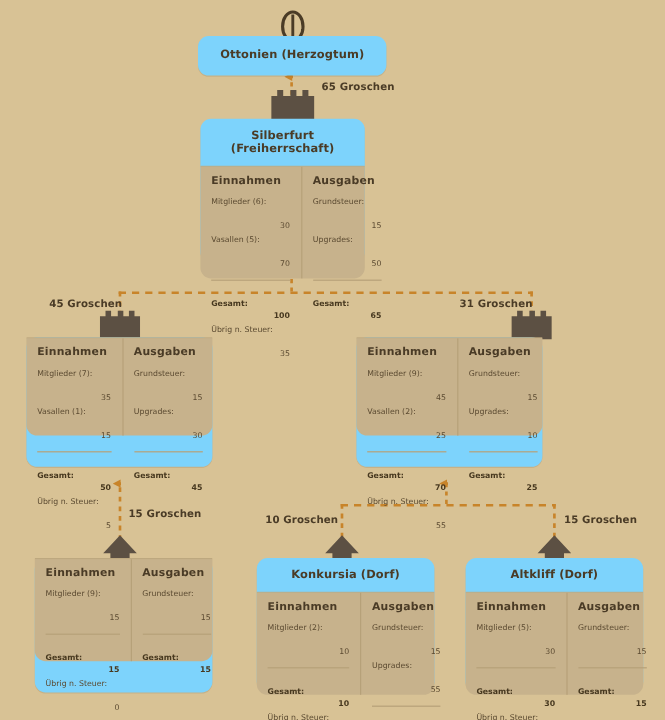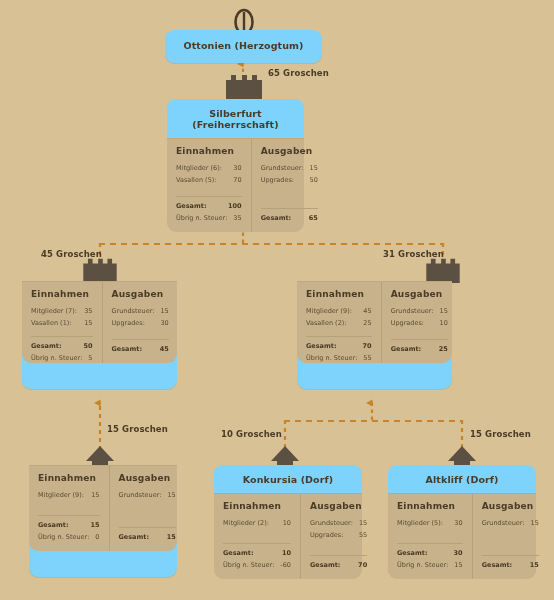--- a/index.html
+++ b/index.html
@@ -65,21 +65,21 @@
     letter-spacing:.2px;
   }
   .row{
     display:flex;
     justify-content:space-between;
     font-size:6.5px;
     color:#5b4a31;
     line-height:1.85;
     white-space:nowrap;
   }
-  .row .val{margin-left:6px;}
+  .row .val{margin-left:6px;margin-top:20px;}
   .spacer{flex:1 1 auto;min-height:4px;}
   .divider{
     border-top:1px solid #b6a179;
     margin:3px 0 3px 0;
   }
   .row.total{font-weight:bold;color:#47381f;align-items:center;}
 
   
   .castle-icon,.house-icon{position:absolute;}
 

